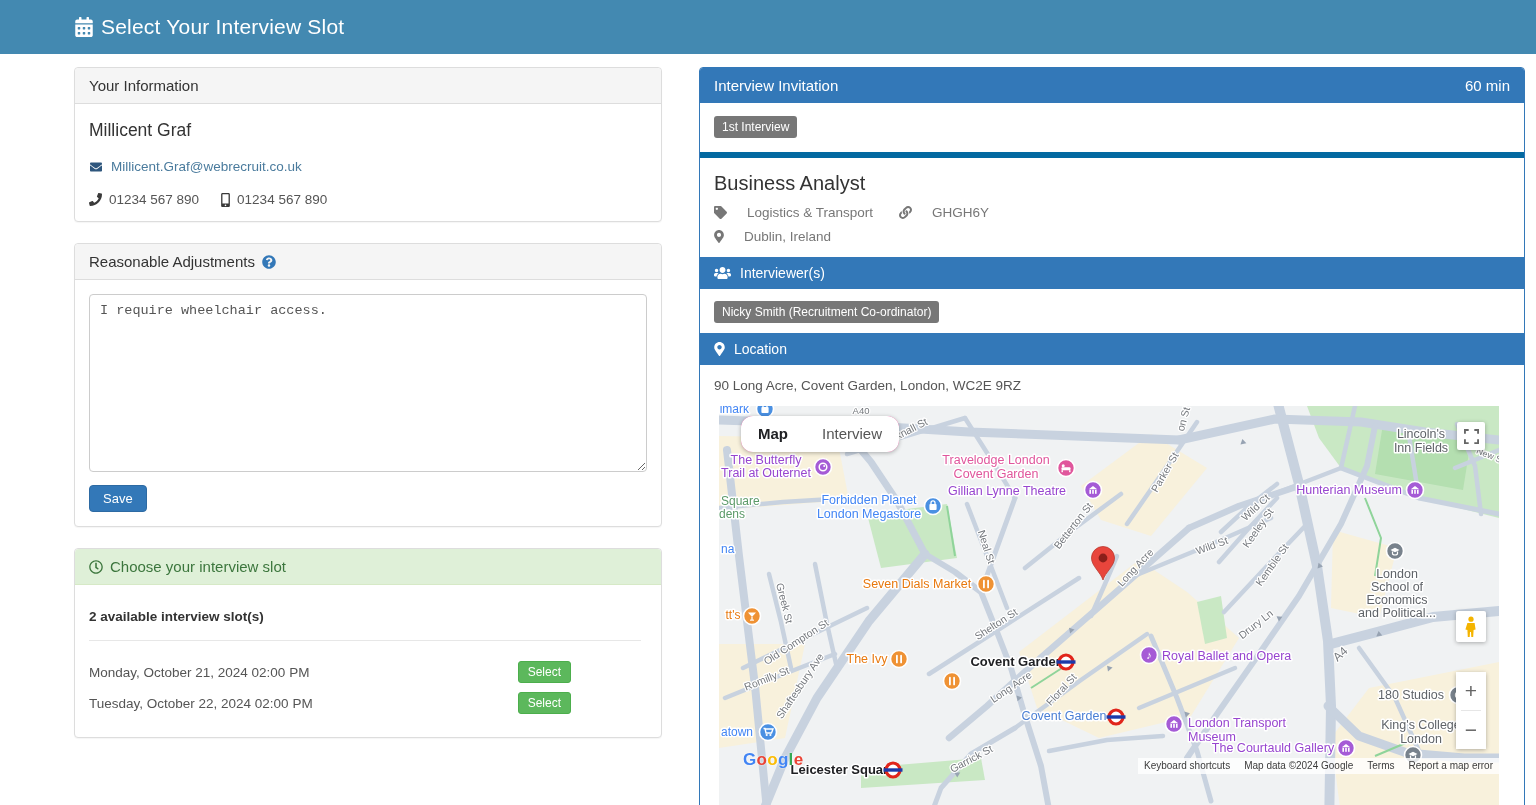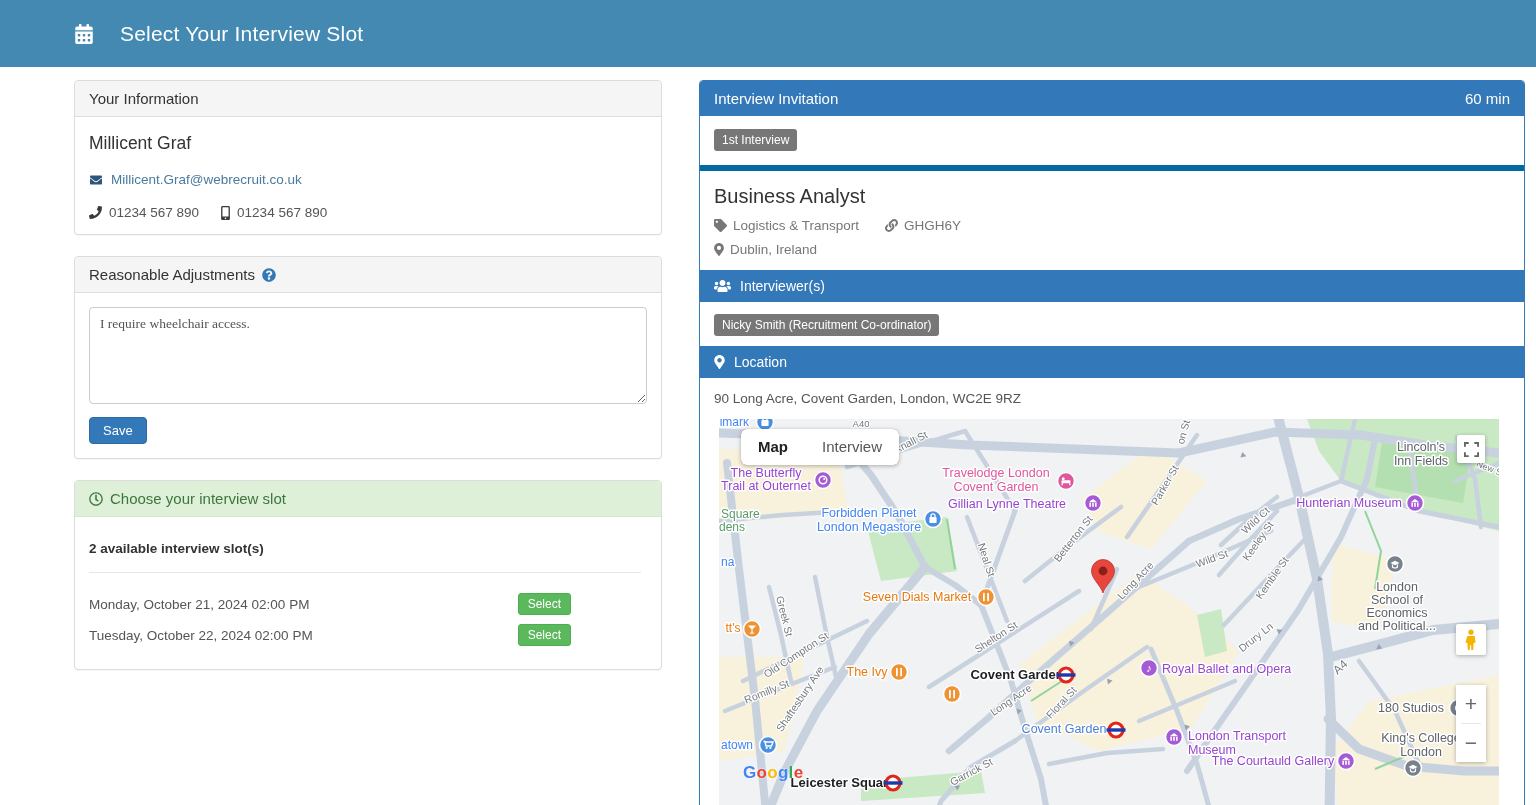--- a/index.html
+++ b/index.html
@@ -5,60 +5,60 @@
   :root{
     --navbar:#4389b1; --primary:#3378b8; --link:#4a7b9d;
     --success-btn:#5cb85c; --success-bg:#dff0d8; --success-text:#3c763d;
     --badge:#777777;
   }
   *{box-sizing:border-box}
   html,body{margin:0;padding:0}
   body{font-family:"Liberation Sans", sans-serif;background:#fff}
   .page{width:1536px;height:805px;overflow:hidden;position:relative;background:#fff}
 
-  .navbar{height:67px;background:var(--navbar);display:flex;align-items:center;gap:26px;padding-left:74px}
+  .navbar{height:54px;background:var(--navbar);display:flex;align-items:center;gap:7px;padding-left:74px}
   .navbar .title{color:#fff;font-size:21px;font-weight:400;letter-spacing:.2px}
 
   main{display:flex;gap:37px;padding:13px 0 0 74px;align-items:flex-start}
   .left-col{width:588px;flex:none}
   .right-col{width:826px;flex:none;border:1px solid var(--primary);border-radius:4px;overflow:hidden;background:#fff}
 
   .panel{border:1px solid #ddd;border-radius:4px;margin-bottom:21px;background:#fff;box-shadow:0 1px 1px rgba(0,0,0,.04)}
   .panel-heading{padding:9px 14px;background:#f5f5f5;border-bottom:1px solid #ddd;font-size:15px;color:#333;border-radius:4px 4px 0 0;display:flex;align-items:center;gap:7px}
   .panel-body{padding:14px}
 
   .person-name{font-size:17.5px;color:#333;margin:2px 0 12px}
   .info-row{display:flex;align-items:center;gap:8px;font-size:13.5px;color:#555;margin-top:18px}
   .info-row a{color:var(--link);text-decoration:none}
   .phone-group{display:flex;align-items:center;gap:7px;margin-right:14px}
 
-  textarea.adjustments{width:100%;height:97px;border:1px solid #ccc;border-radius:4px;padding:8px 10px;font-family:Liberation Serif, serif;font-size:13.5px;color:#555;resize:vertical;outline:none}
+  textarea.adjustments{width:100%;height:178px;border:1px solid #ccc;border-radius:4px;padding:8px 10px;font-family:Liberation Mono, monospace;font-size:13.5px;color:#555;resize:vertical;outline:none}
   .btn-save{margin-top:9px;background:var(--primary);border:1px solid #2d6aa3;color:#fff;font-size:13px;padding:5px 13px;border-radius:4px;cursor:pointer}
 
   .panel-success .panel-heading{background:var(--success-bg);border-bottom-color:#d6e9c6;color:var(--success-text)}
   .count-text{font-weight:bold;font-size:13.5px;color:#333;margin:10px 0 16px}
   .slot-divider{border:0;border-top:1px solid #e7e7e7;margin:0 6px 20px 0}
   .slot-row{display:flex;align-items:center;justify-content:space-between;width:482px;margin:0 0 9px 0}
   .slot-label{font-size:13.5px;color:#555}
   .btn-select{background:var(--success-btn);border:1px solid #4cae4c;color:#fff;font-size:12px;padding:3px 9px;border-radius:3px;cursor:pointer}
 
   .rp-heading{background:var(--primary);color:#fff;padding:9px 14px;display:flex;justify-content:space-between;align-items:center;font-size:15px}
   .rp-top{padding:13px 14px 14px;display:flex;border-bottom:6px solid #0369a1}
   .badge-gray{background:var(--badge);color:#fff;font-size:12px;padding:4px 8px;border-radius:3px;white-space:nowrap}
   .job{padding:14px 14px 13px}
   .job-title{font-size:20px;font-weight:400;color:#333;margin:0 0 10px}
   .job-meta{display:flex;gap:26px;align-items:center;margin-bottom:9px;font-size:13.5px;color:#777}
-  .meta-item{display:flex;align-items:center;gap:6px}
+  .meta-item{display:flex;align-items:center;gap:20px}
   .section-bar{background:var(--primary);color:#fff;padding:8px 14px;font-size:14px;display:flex;align-items:center;gap:9px}
   .interviewers{padding:13px 14px}
   .address{padding:13px 14px;font-size:13.5px;color:#555}
 
   .map-wrap{margin:0 19px 19px;width:780px;height:420px;position:relative;background:#eef0f2;overflow:hidden}
   .map-wrap svg text{user-select:none}
-  .maptype{position:absolute;top:10px;left:22px;display:flex;background:#ec4899;box-shadow:0 1px 4px rgba(0,0,0,.3);border-radius:6px;overflow:hidden;z-index:5}
+  .maptype{position:absolute;top:10px;left:22px;display:flex;background:#ec4899;box-shadow:0 1px 4px rgba(0,0,0,.3);border-radius:12px;overflow:hidden;z-index:5}
   .maptype .mt-btn{padding:0 17px;height:36px;line-height:36px;font-size:15px;background:#fff;border:0;cursor:pointer;font-family:"Liberation Sans",sans-serif}
   .mt-map{font-weight:bold;color:#202124}
   .mt-sat{color:#565656}
   .ctl{position:absolute;background:#fff;box-shadow:0 1px 4px rgba(0,0,0,.3);border-radius:2px;z-index:5}
   .fullscreen{top:16px;left:738px;width:28px;height:28px;display:flex;align-items:center;justify-content:center;cursor:pointer}
   .pegman{top:205px;left:737px;width:30px;height:31px;display:flex;align-items:center;justify-content:center;cursor:pointer}
   .zoomctl{top:266px;left:737px;width:30px;display:flex;flex-direction:column}
   .zoom-btn{height:38px;border:0;background:#fff;font-size:21px;color:#666;cursor:pointer;line-height:38px;padding:0;font-family:"Liberation Sans",sans-serif}
   .zoom-sep{height:1px;background:#e6e6e6;margin:0 5px}
   .glogo{position:absolute;top:344px;left:24px;font-size:17px;font-weight:bold;letter-spacing:.3px;z-index:5;cursor:pointer;text-shadow:0 0 2px #fff}
@@ -529,17 +529,23 @@
         </div>
 
         <div class="ctl zoomctl">
           <button class="zoom-btn">+</button>
           <div class="zoom-sep"></div>
           <button class="zoom-btn">−</button>
         </div>
 
         <div class="glogo"><span>G</span><span>o</span><span>o</span><span>g</span><span>l</span><span>e</span></div>
 
+        <div class="attribution">
+            <span>Keyboard shortcuts</span>
+            <span>Map data ©2024 Google</span>
+            <span>Terms</span>
+            <span>Report a map error</span>
+          </div>
       </div>
 
     </div>
   </main>
 </div>
 
 </body></html>

